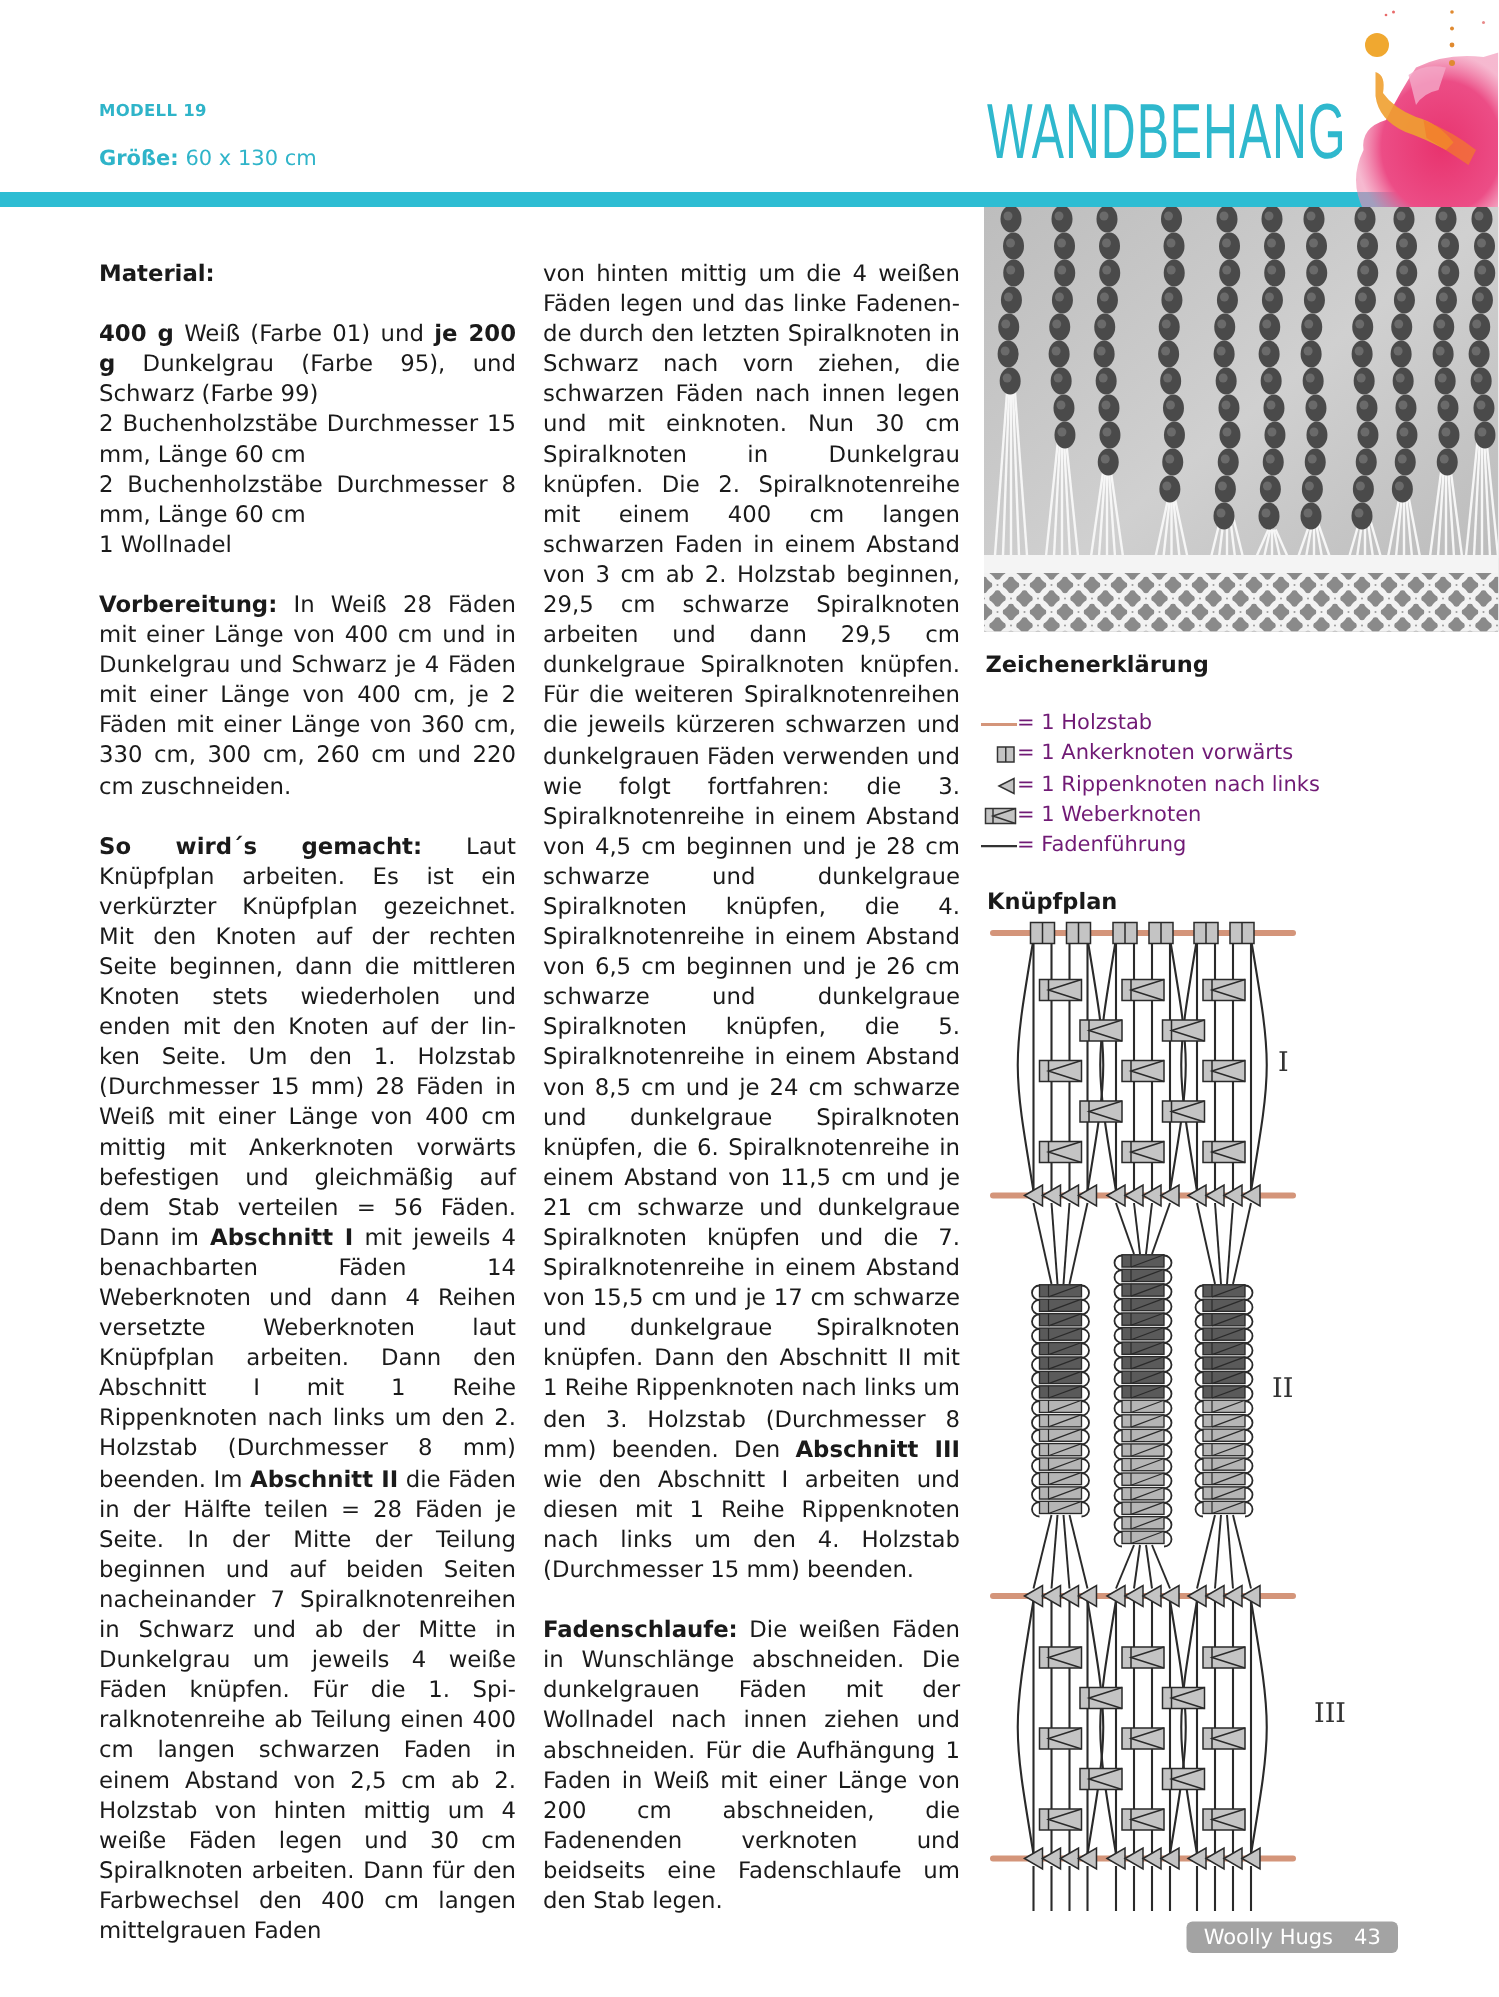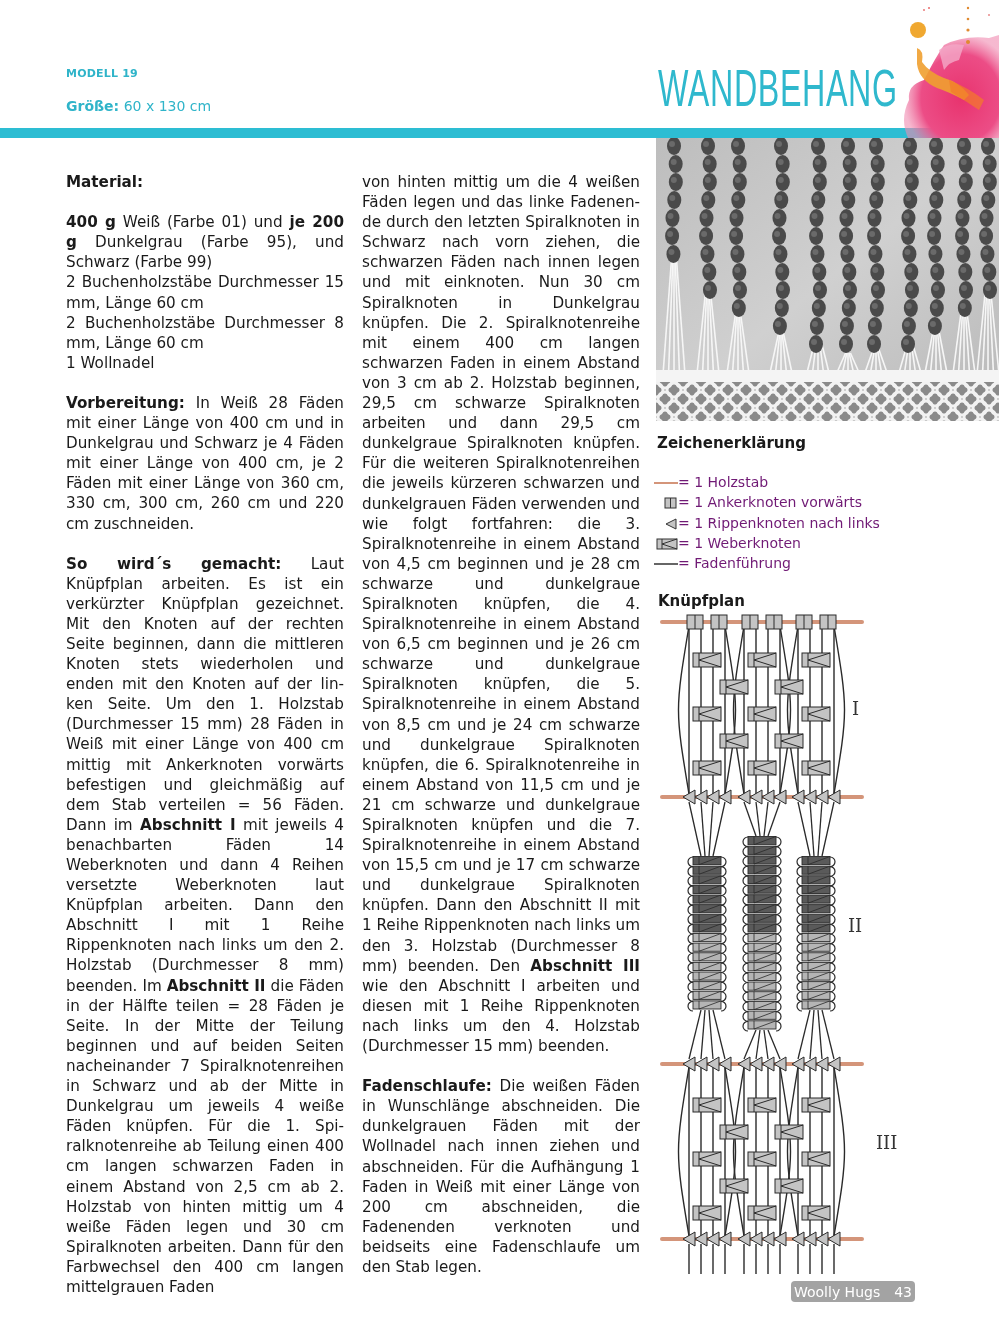--- a/index.html
+++ b/index.html
@@ -25,21 +25,21 @@
   .legend { position: absolute; left: 652px; top: 434px; width: 300px; }
   .legend-title { font-size: 15px; font-weight: bold; margin-bottom: 18px; margin-left: 5px; }
   .legend-row { display: flex; align-items: flex-end; height: 20.2px; font-size: 14px; color: #701a75; }
   .legend-row .sym { width: 26px; height: 14px; display: flex; align-items: center; justify-content: flex-end; }
   .legend-row .txt { margin-left: 0; }
 
   .plan-title { position: absolute; left: 658px; top: 592px; font-size: 15px; font-weight: bold; }
   .plan { position: absolute; left: 650px; top: 612px; width: 250px; height: 670px; }
   .section-num { position: absolute; font-family: "DejaVu Serif", serif; font-size: 18px; color: #333; }
 
-  .footer-tab { position: absolute; left: 791px; top: 1281px; width: 124px; height: 21px; background: #a3a3a3; border-radius: 4px; color: #ffffff; font-size: 14px; display: flex; align-items: center; justify-content: center; gap: 14px; }
+  .footer-tab { position: absolute; left: 791px; top: 1281px; width: 141px; height: 21px; background: #a3a3a3; border-radius: 4px; color: #ffffff; font-size: 14px; display: flex; align-items: center; justify-content: center; gap: 14px; }
 </style>
 </head>
 <body>
 
 <div class="model-label">MODELL 19</div>
 <div class="size-line"><b>Größe:</b><span> 60 x 130 cm</span></div>
 <div class="main-title">WANDBEHANG</div>
 <div class="header-band"></div>
 
 <svg class="splash" viewBox="0 0 110 140">

